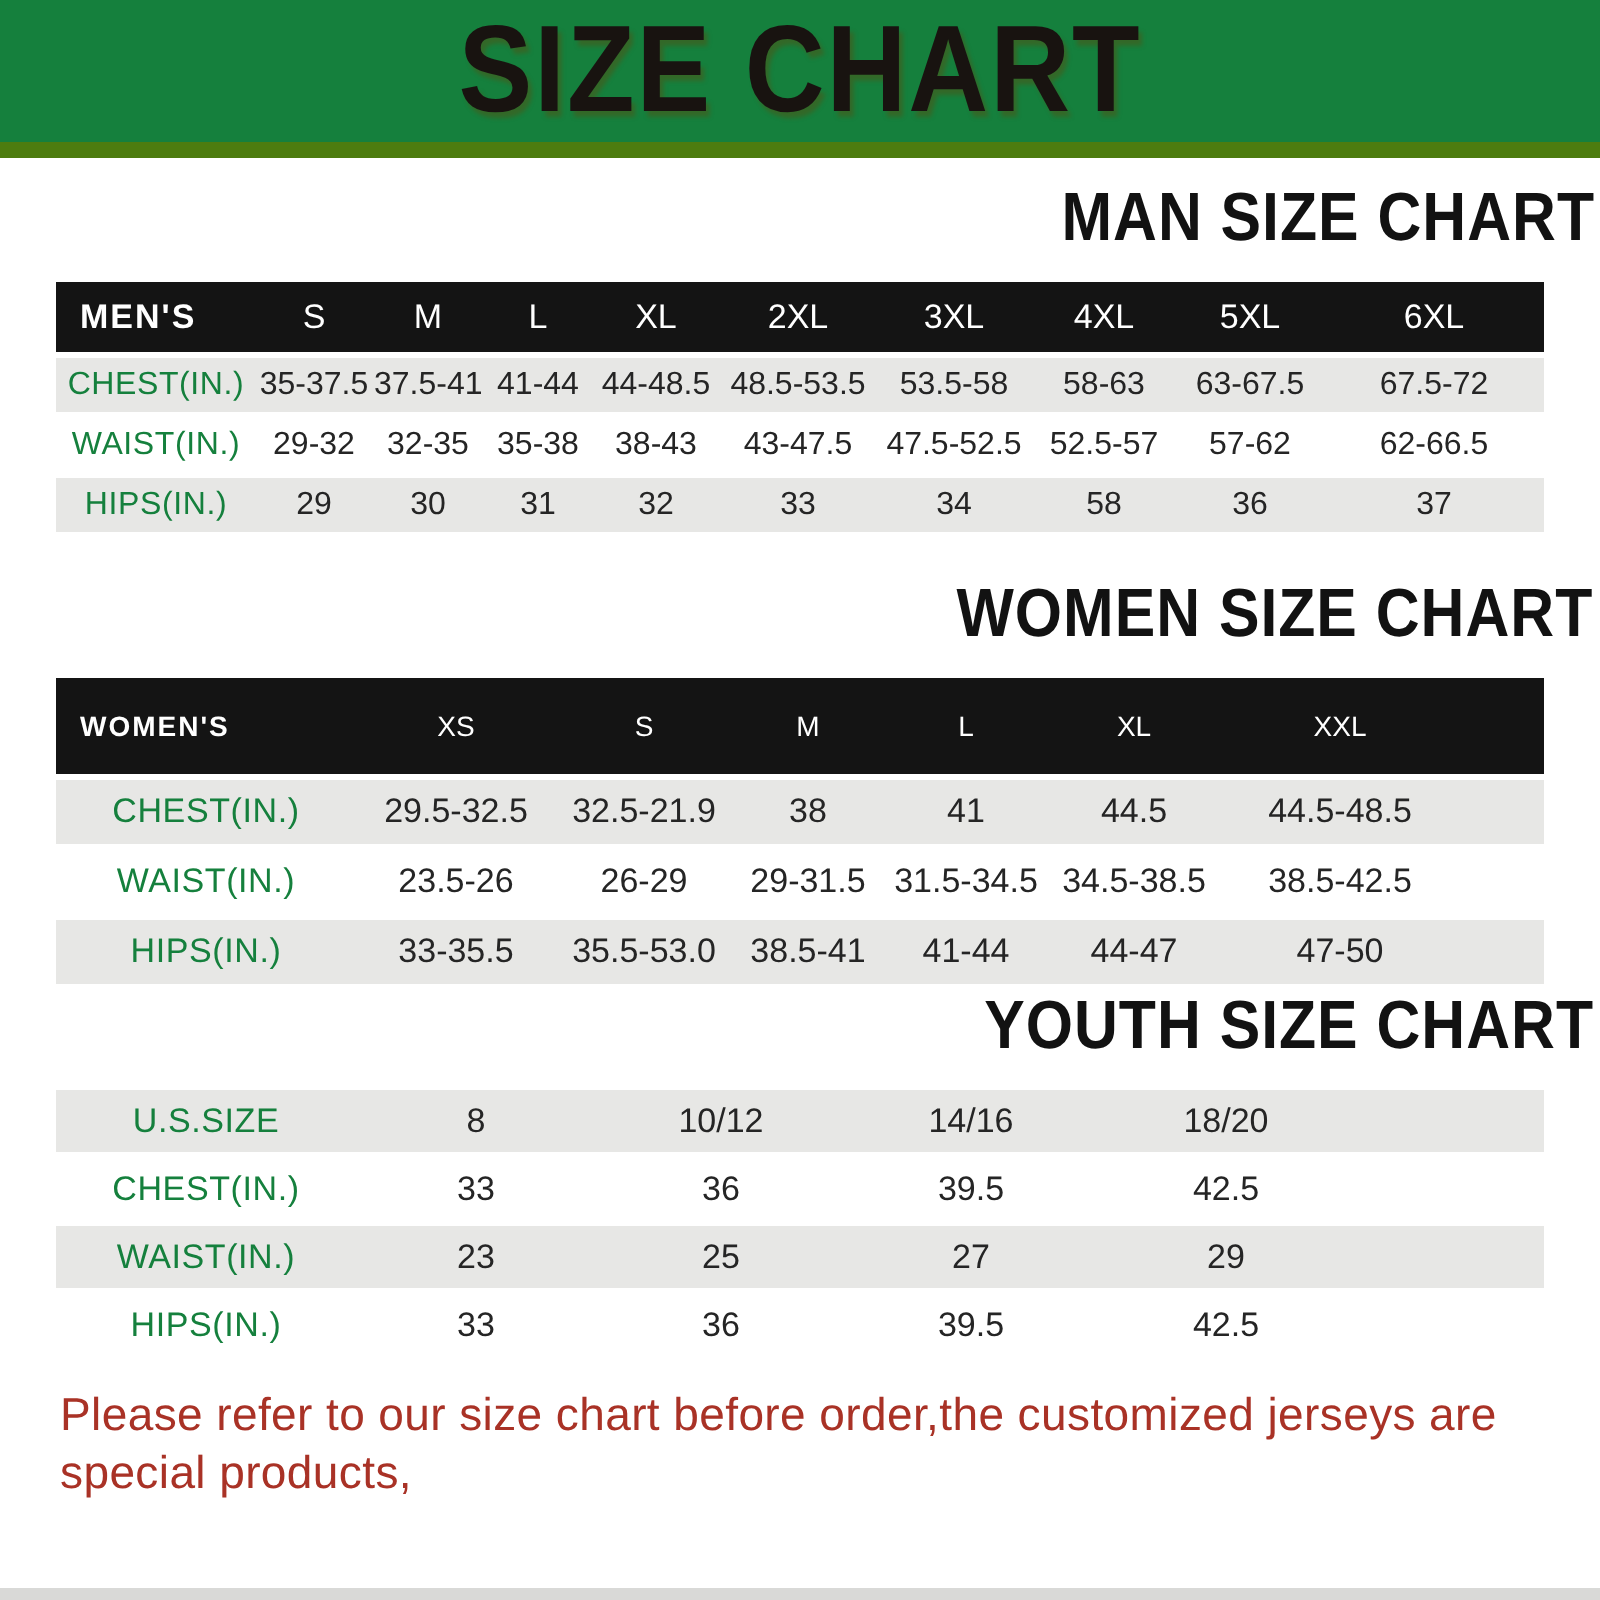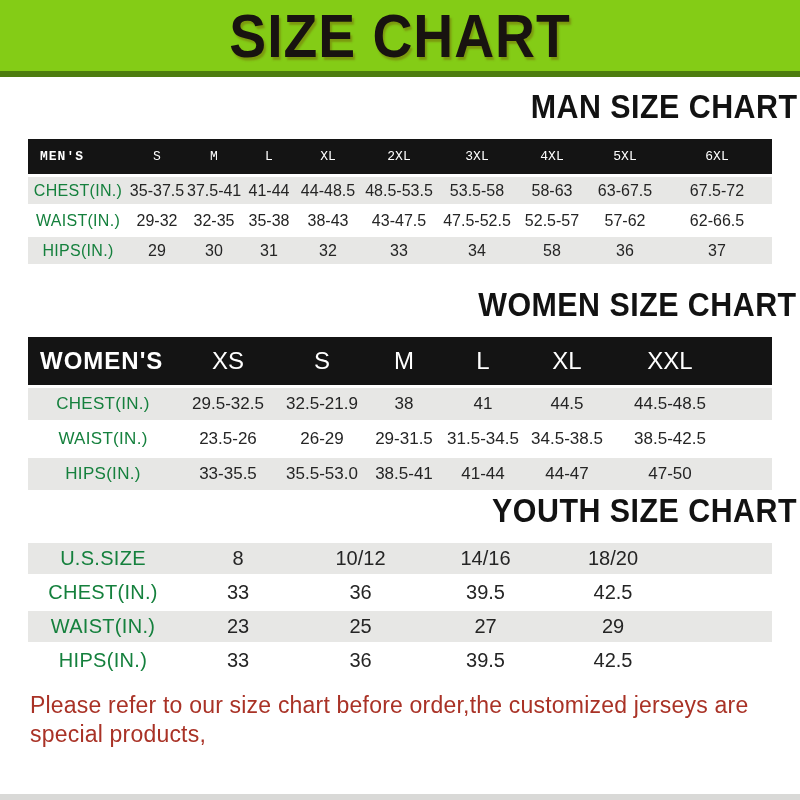--- a/index.html
+++ b/index.html
@@ -6,22 +6,22 @@
   body {
     width:800px; height:800px;
     background:#ffffff;
     font-family:"Liberation Sans", sans-serif;
     position:relative; overflow:hidden;
   }
 
   
   .banner {
     height:71px;
-    background:#84cc16;
-    border-bottom:6px solid #4d7c0f;
+    background:#15803d;
+    border-bottom:8px solid #4d7c0f;
     display:flex; align-items:center; justify-content:center;
   }
   .banner-title {
     display:inline-block;
     font-size:57px; font-weight:bold; color:#181310;
     letter-spacing:1px; line-height:1;
     transform:scale(0.97,1.08);
     text-shadow:2px 3px 2px rgba(110,60,0,0.35);
   }
 
@@ -43,29 +43,29 @@
     border-collapse:separate; border-spacing:0 3px;
     table-layout:fixed;
   }
   td { text-align:center; vertical-align:middle; color:#252525; overflow:hidden; white-space:nowrap; }
 
   tr.bar td { background:#141414; color:#ffffff; }
   tr.gray td { background:#E7E7E5; }
   tr.white td { background:#ffffff; }
 
   
-  #men-table tr.bar td { height:33px; font-size:13px;font-family:Liberation Mono, monospace; }
+  #men-table tr.bar td { height:33px; font-size:17px; }
   #men-table td { height:25px; font-size:16px; }
   #men-table .tbl-label { font-size:22px; }
 
   
-  #women-table tr.bar td { height:46px; font-size:24px; }
+  #women-table tr.bar td { height:46px; font-size:14px; }
   #women-table td { height:30px; font-size:17px; }
   #youth-table tr.bar td { height:46px; font-size:19px; }
-  #youth-table td { height:29px; font-size:20px; }
+  #youth-table td { height:29px; font-size:17px; }
 
   .tbl-label {
     text-align:left !important;
     padding-left:12px;
     font-weight:bold; letter-spacing:1px;
     font-size:24px;
     color:#ffffff;
   }
   .row-label { font-size:16px; color:#15803d; letter-spacing:0.3px; }
 

